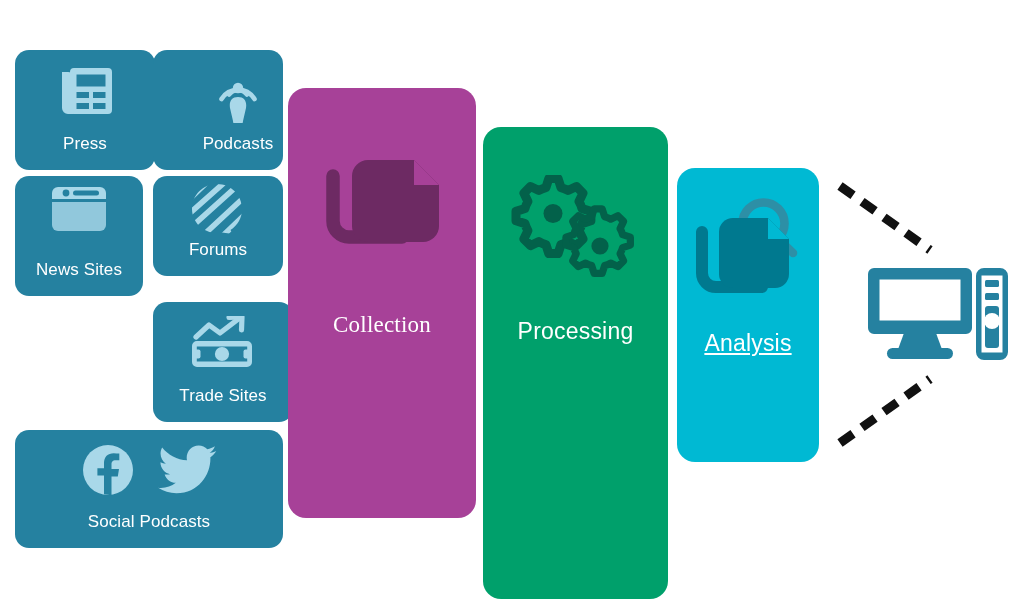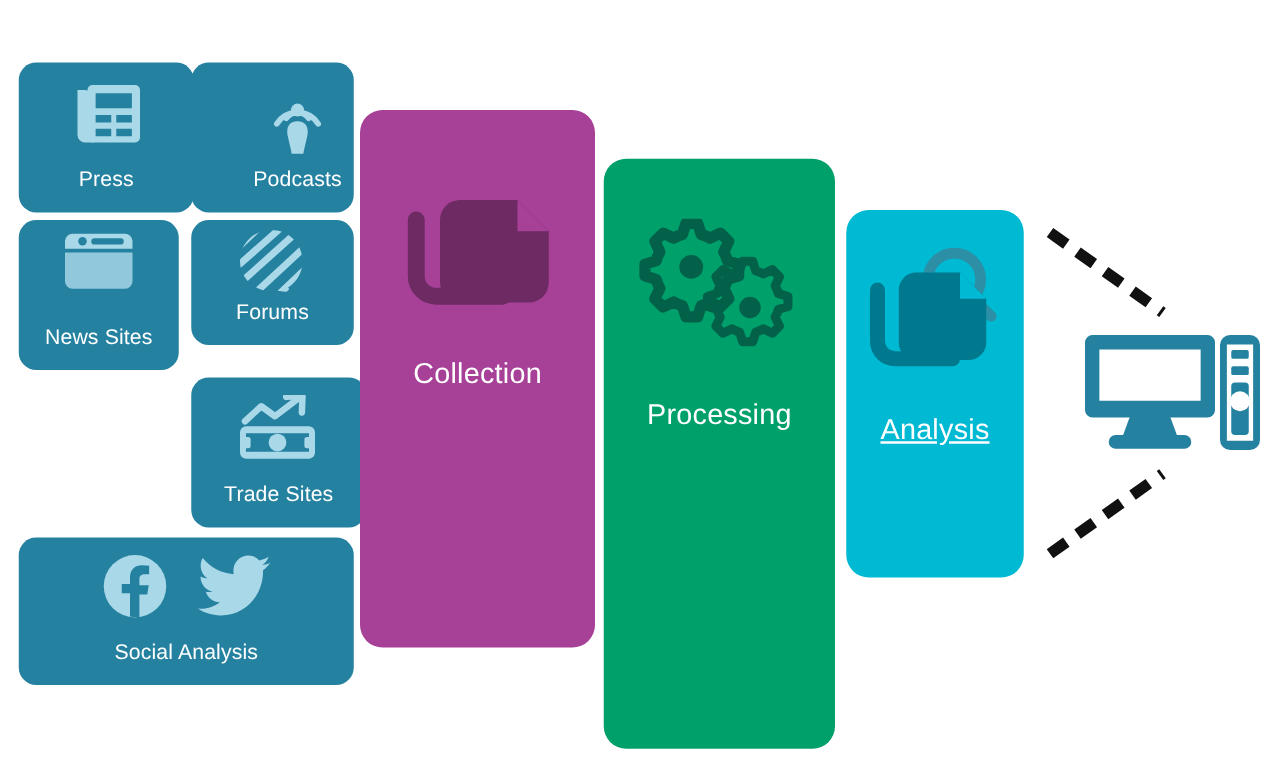--- a/index.html
+++ b/index.html
@@ -87,21 +87,21 @@
     line-height: 1;
     white-space: nowrap;
     letter-spacing: 0.2px;
   }
 
   #panel-collection {
     left: 288px; top: 88px; width: 188px; height: 430px;
     background: #a74198;
   }
   #panel-collection .panel-icon { padding-top: 55px; }
-  #panel-collection .panel-label { margin-top: 36px; }
+  #panel-collection .panel-label { margin-top: 62px; font-family: Liberation Serif, serif; }
 
   #panel-processing {
     left: 483px; top: 127px; width: 185px; height: 472px;
     background: #00a06b;
   }
   #panel-processing .panel-icon { padding-top: 48px; }
   #panel-processing .panel-label { margin-top: 35px; }
 
   #panel-analysis {
     left: 677px; top: 168px; width: 142px; height: 294px;
@@ -230,21 +230,21 @@
           <circle cx="28" cy="28" r="25" fill="#a9d8e9"></circle>
           <path d="M31.5 53.3 V34.5 h6.3 l1.2 -7.4 h-7.5 v-4.8 c0 -2.1 0.9 -4 4.2 -4 h3.6 V11.6 c-1.7 -0.25 -3.7 -0.45 -5.6 -0.45 c-5.9 0 -9.7 3.5 -9.7 9.9 v5.1 h-6.6 v7.4 h6.6 v18.6 z" fill="#2581a0"></path>
         </svg>
       </span>
       <span>
         <svg width="60" height="52" viewBox="0 0 60 52" aria-hidden="true">
           <path d="M58.5 7.1 c-2.1 0.95 -4.4 1.6 -6.8 1.9 c2.45 -1.5 4.3 -3.85 5.2 -6.65 c-2.3 1.4 -4.85 2.4 -7.55 2.95 C47.2 2.85 44.1 1.4 40.65 1.4 c-6.6 0 -11.95 5.45 -11.95 12.15 c0 0.95 0.1 1.88 0.3 2.76 C19 15.8 10.1 10.9 4.15 3.45 c-1.05 1.8 -1.6 3.85 -1.6 6.1 c0 4.2 2.1 7.9 5.3 10.1 c-1.95 -0.06 -3.8 -0.6 -5.4 -1.5 v0.15 c0 5.9 4.1 10.8 9.6 11.9 c-1 0.3 -2.05 0.42 -3.15 0.42 c-0.77 0 -1.52 -0.07 -2.25 -0.22 c1.52 4.82 5.93 8.33 11.15 8.43 c-4.08 3.25 -9.23 5.2 -14.82 5.2 c-0.96 0 -1.9 -0.06 -2.83 -0.17 c5.3 3.45 11.57 5.45 18.3 5.45 c21.95 0 33.95 -18.5 33.95 -34.55 c0 -0.53 -0.01 -1.05 -0.04 -1.57 c2.33 -1.72 4.35 -3.85 5.95 -6.28 z" fill="#a9d8e9"></path>
         </svg>
       </span>
     </div>
-    <div class="tile-label">Social Analysis</div>
+    <div class="tile-label">Social Podcasts</div>
   </div>
 
   <div class="panel" id="panel-collection">
     <div class="panel-icon">
       <svg width="120" height="108" viewBox="0 0 120 108" aria-hidden="true">
         <path d="M11 33 v45 a16 16 0 0 0 16 16 h53" fill="none" stroke="#6d2a63" stroke-width="13.5" stroke-linecap="round"></path>
         <path d="M46 17 h46 l25 25 v41 a16 16 0 0 1 -16 16 h-55 a16 16 0 0 1 -16 -16 v-50 a16 16 0 0 1 16 -16 z" fill="#6d2a63"></path>
         <path d="M92 17 l25 25 h-25 z" fill="#a74198"></path>
       </svg>
     </div>

